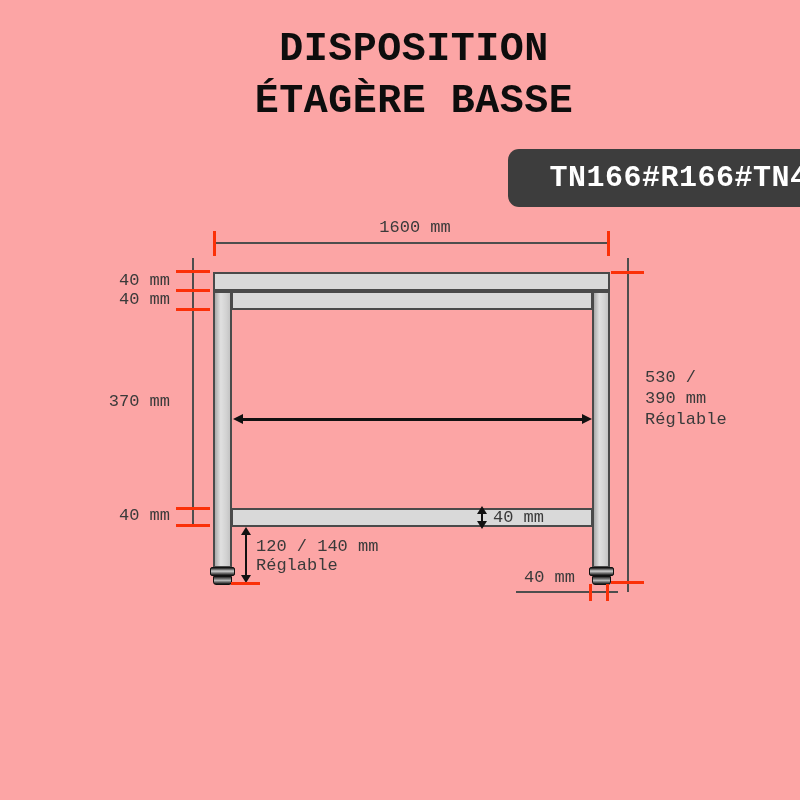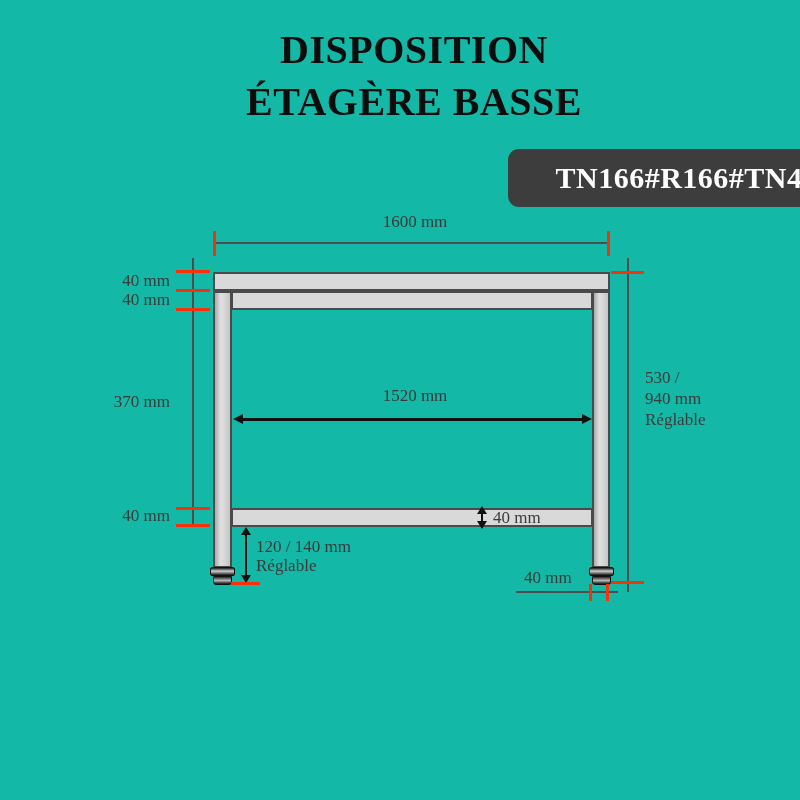--- a/index.html
+++ b/index.html
@@ -1,18 +1,18 @@
 <!DOCTYPE html>
 <html><head>
 <meta charset="utf-8">
 <style>
   html,body{margin:0;padding:0;background:#fff;}
   .canvas{
-    position:relative;width:800px;height:800px;background:#14b8a6;
-    font-family:Liberation Serif, serif;overflow:hidden;
+    position:relative;width:800px;height:800px;background:#fca5a5;
+    font-family:Liberation Mono, monospace;overflow:hidden;
   }
   
   .title{
     position:absolute;top:24px;left:0;width:800px;text-align:center;
     transform:translateX(14px);
     font-weight:800;font-size:40px;line-height:52px;letter-spacing:.5px;
     color:#0d0d0d;
   }
   .badge{
     position:absolute;left:508px;top:149px;width:342px;height:58px;
@@ -61,21 +61,21 @@
 
   <div class="title">
     <div>DISPOSITION</div>
     <div>ÉTAGÈRE BASSE</div>
   </div>
 
   <div class="badge">
     <span>TN166#R166#TN4</span>
   </div>
 
-  <div class="lbl center" style="left:330px;top:213px;width:170px;">1600 mm</div>
+  <div class="lbl center" style="left:330px;top:219px;width:170px;">1600 mm</div>
   <div class="hline" style="left:215px;top:242px;width:394px;"></div>
   <div class="tick-v" style="left:213px;top:231px;"></div>
   <div class="tick-v" style="left:607px;top:231px;"></div>
 
   <div class="vline" style="left:192px;top:258px;height:268px;"></div>
   <div class="tick-h" style="left:176px;top:270px;"></div>
   <div class="tick-h" style="left:176px;top:289px;"></div>
   <div class="tick-h" style="left:176px;top:308px;"></div>
   <div class="tick-h" style="left:176px;top:507px;"></div>
   <div class="tick-h" style="left:176px;top:524px;"></div>
@@ -88,36 +88,35 @@
   <div class="part leg" style="left:592px;top:291px;width:18px;height:277px;"></div>
   <div class="part" style="left:231px;top:291px;width:362px;height:19px;"></div>
   <div class="part" style="left:213px;top:272px;width:397px;height:19px;"></div>
   <div class="part" style="left:231px;top:508px;width:362px;height:19px;"></div>
 
   <div class="foot-top" style="left:210px;top:567px;"></div>
   <div class="foot-bot" style="left:213px;top:576px;"></div>
   <div class="foot-top" style="left:589px;top:567px;"></div>
   <div class="foot-bot" style="left:592px;top:576px;"></div>
 
-  <div class="lbl center" style="left:335px;top:387px;width:160px;">1520 mm</div>
   <div class="shaft-h" style="left:242px;top:418px;width:342px;"></div>
   <div class="tri left" style="left:233px;top:414px;"></div>
   <div class="tri rightt" style="left:582px;top:414px;"></div>
 
   <div class="shaft-v" style="left:481px;top:512px;height:12px;"></div>
   <div class="tri up" style="left:477px;top:506px;"></div>
   <div class="tri down" style="left:477px;top:521px;"></div>
   <div class="lbl" style="left:493px;top:509px;">40 mm</div>
 
   <div class="vline" style="left:627px;top:258px;height:334px;"></div>
   <div class="tick-h" style="left:611px;top:271px;width:33px;"></div>
   <div class="tick-h" style="left:611px;top:581px;width:33px;"></div>
   <div class="lbl" style="left:645px;top:367px;line-height:21px;">
     <div>530 /</div>
-    <div>940 mm</div>
+    <div>390 mm</div>
     <div>Réglable</div>
   </div>
 
   <div class="shaft-v" style="left:245px;top:533px;height:45px;"></div>
   <div class="tri up" style="left:241px;top:527px;"></div>
   <div class="tri down" style="left:241px;top:575px;"></div>
   <div class="tick-h" style="left:231px;top:582px;width:29px;"></div>
   <div class="lbl" style="left:256px;top:538px;">120 / 140 mm</div>
   <div class="lbl" style="left:256px;top:557px;">Réglable</div>
 

